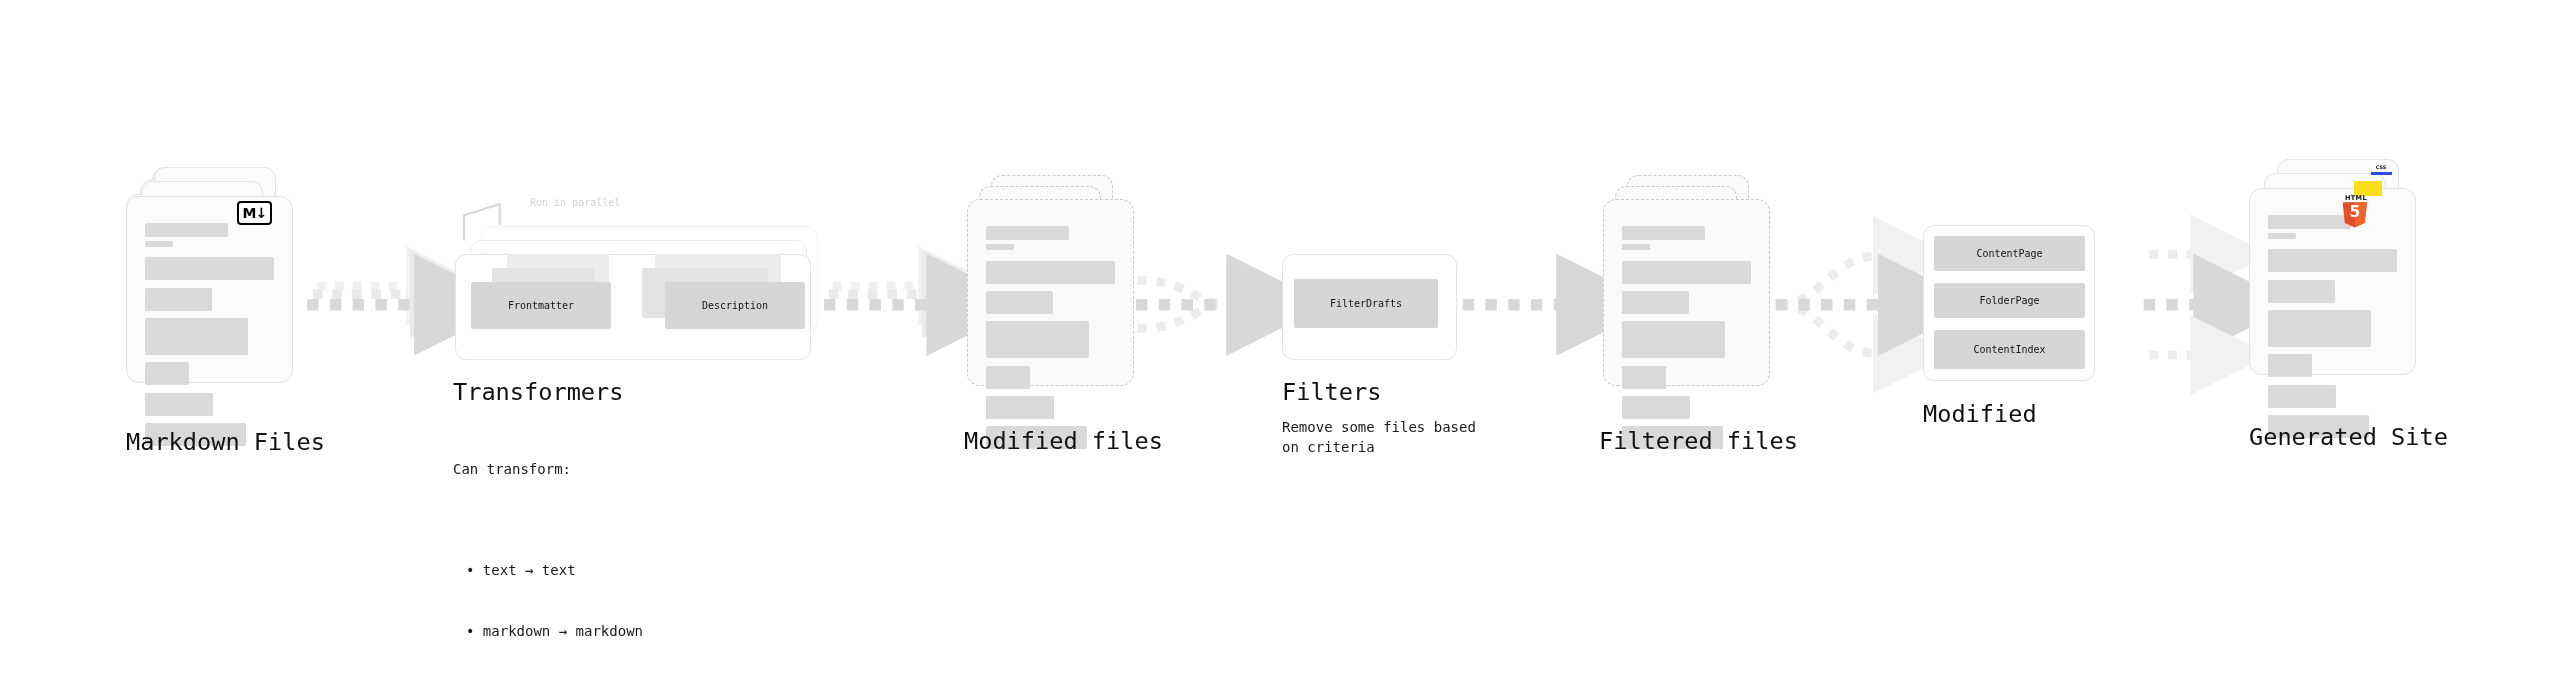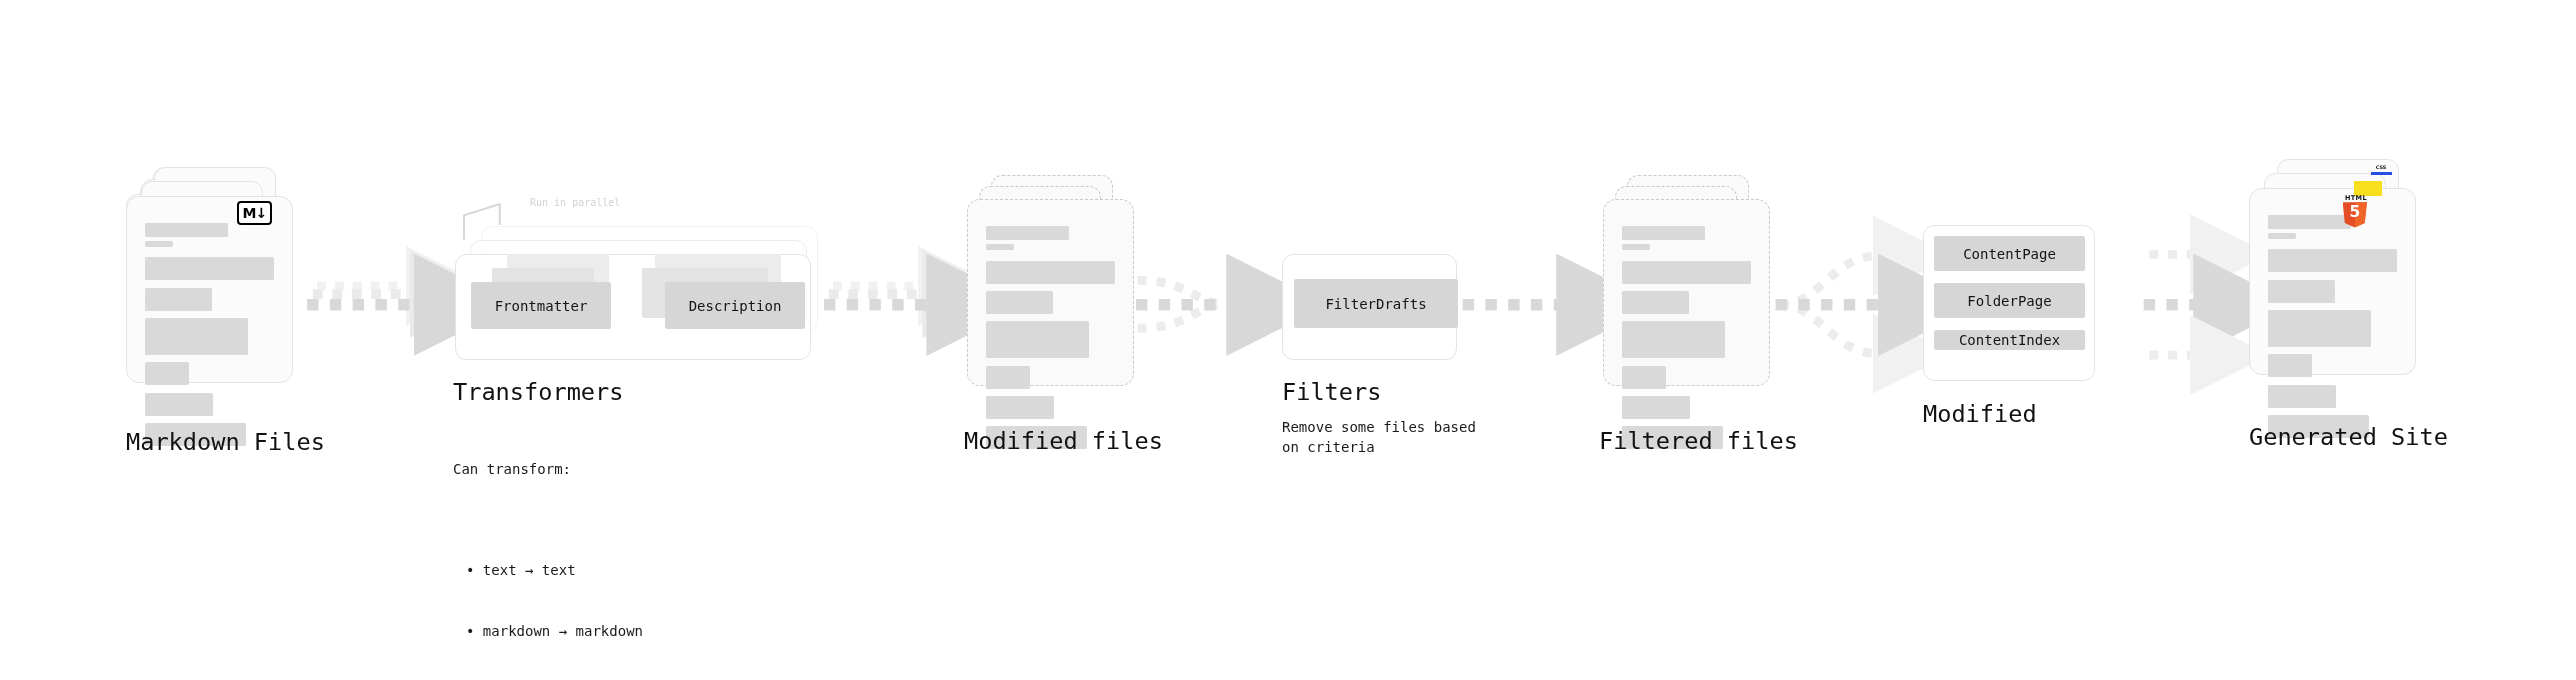--- a/index.html
+++ b/index.html
@@ -129,21 +129,21 @@
     border-radius: 11.4px;
     background: #ffffff;
   }
   .chip {
     position: absolute;
     box-sizing: border-box;
     background: #d6d6d6;
     border-radius: 2px;
     display: flex; align-items: center; justify-content: center;
     font-family: "DejaVu Sans Mono", "Liberation Mono", monospace;
-    font-size: 14px;
+    font-size: 10px;
     color: #141414;
     white-space: nowrap;
   }
   .chip.ghost2 { background: #ececec; color: transparent; }
   .chip.ghost1 { background: #e3e3e3; color: transparent; }
 
   
   .caption-title {
     position: absolute;
     font-family: "DejaVu Sans Mono", "Liberation Mono", monospace;
@@ -328,21 +328,21 @@
         <div class="bar w80 t46"></div>
         <div class="bar w34 t28"></div>
         <div class="bar w53 t28"></div>
         <div class="bar w78 t28"></div>
       </div>
     </div>
   </div>
   <div class="caption-title" style="left:964px; top:427px;">Modified files</div>
 
   <div class="stagebox" style="left:1282px; top:254px; width:175px; height:106px;"></div>
-  <div class="chip" style="left:1294px; top:279px; width:164px; height:49px;">
+  <div class="chip" style="left:1294px; top:279px; width:144px; height:49px;">
     <span>FilterDrafts</span>
   </div>
   <div class="caption-title" style="left:1282px; top:378px;">Filters</div>
   <div class="caption-sub" style="left:1282px; top:417px;">Remove some files based
 on criteria</div>
 
   <div class="cardstack node" style="left:1603px; top:175px;">
     <div class="card dashed" style="left:24.4px; top:0px; width:122px; height:49px; border-radius:11.4px;"></div>
     <div class="card dashed" style="left:12.2px; top:11.4px; width:122px; height:49px; border-radius:11.4px;"></div>
     <div class="card dashed" style="left:0px; top:24.4px; width:167px; height:187px;">
@@ -360,21 +360,21 @@
   </div>
   <div class="caption-title" style="left:1599px; top:427px;">Filtered files</div>
 
   <div class="stagebox" style="left:1923px; top:225px; width:172px; height:156px;"></div>
   <div class="chip" style="left:1934px; top:236px; width:151px; height:35px;">
     <span>ContentPage</span>
   </div>
   <div class="chip" style="left:1934px; top:283px; width:151px; height:35px;">
     <span>FolderPage</span>
   </div>
-  <div class="chip" style="left:1934px; top:330px; width:151px; height:20px;">
+  <div class="chip" style="left:1934px; top:330px; width:151px; height:39px;">
     <span>ContentIndex</span>
   </div>
   <div class="caption-title" style="left:1923px; top:400px;">Modified</div>
 
   <div class="cardstack node" style="left:2249px; top:159px;">
     <div class="card" style="left:28.4px; top:0px; width:122px; height:49px; border-radius:11.4px;"></div>
     <div class="card" style="left:14.6px; top:14px; width:122px; height:49px; border-radius:11.4px;"></div>
     <div class="card" style="left:0px; top:29px; width:167px; height:187px;">
       <div class="bars">
         <div class="bar h-title"></div>

